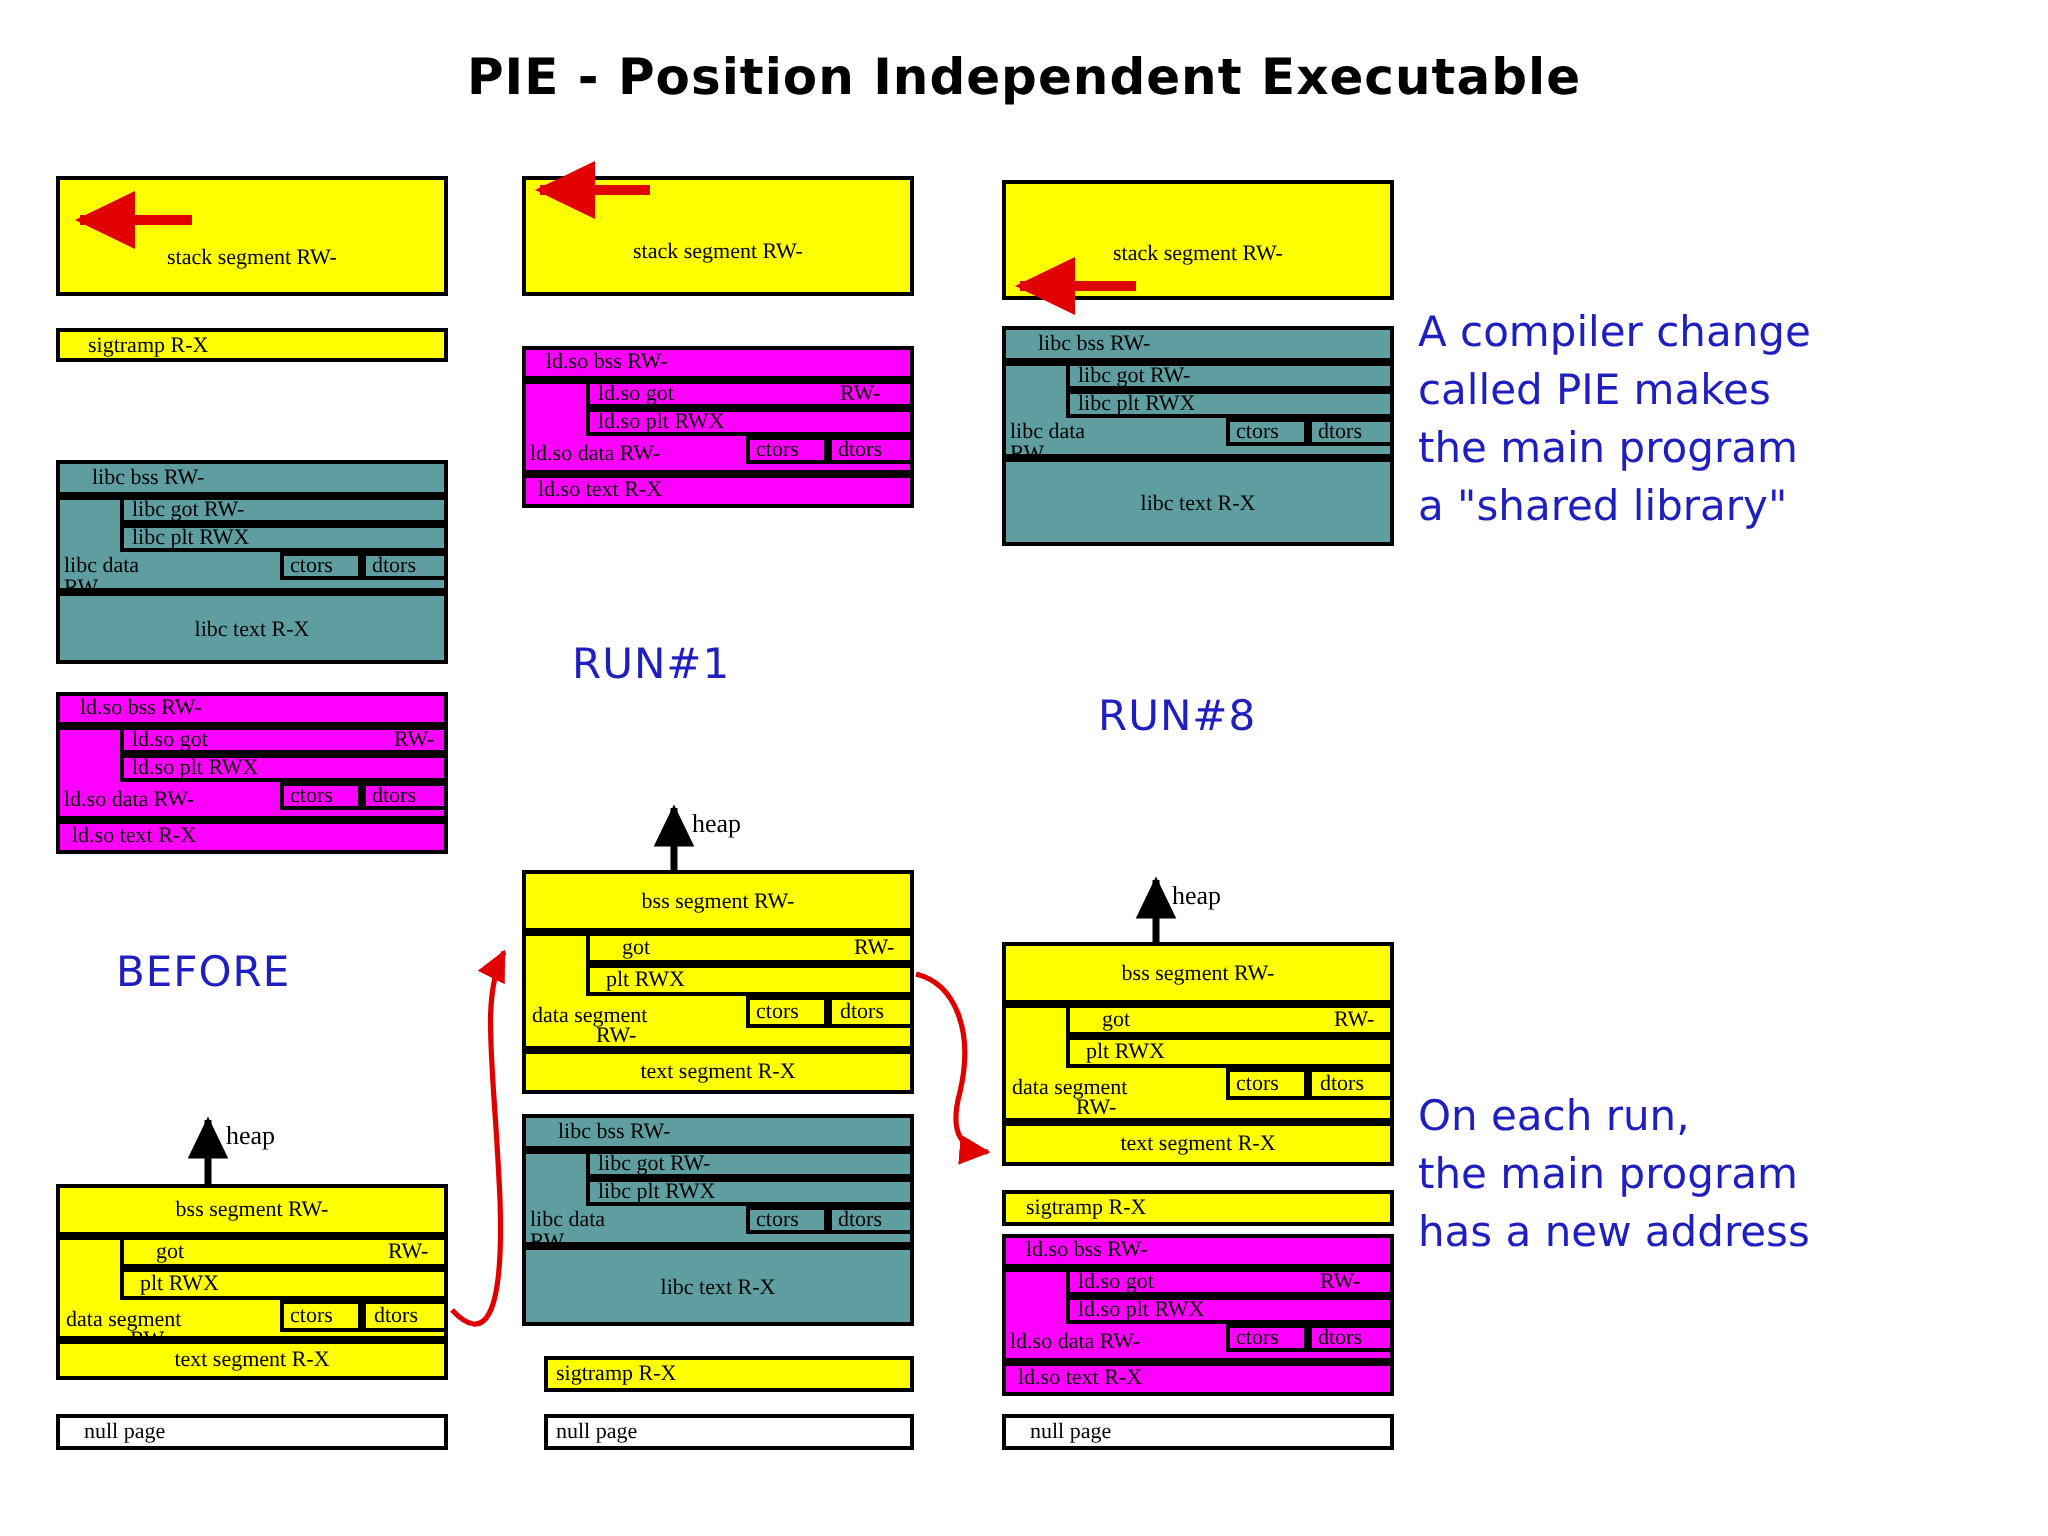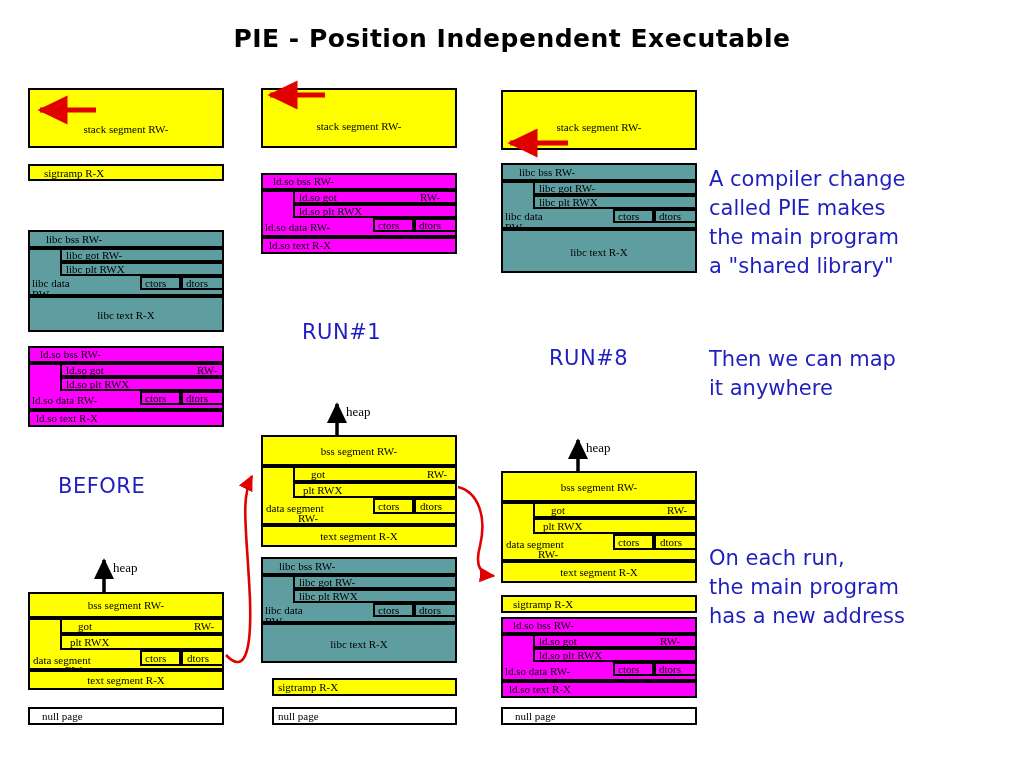--- a/index.html
+++ b/index.html
@@ -130,21 +130,21 @@
   <div class="lbl" style="left:299px;top:206px;">ld.so plt  RWX</div>
   <div class="lbl" style="left:265px;top:222px;">ld.so data RW-</div>
   <div class="sub mag" style="left:373px;top:218px;width:41px;height:14px;"></div>
   <div class="lbl" style="left:378px;top:220px;">ctors</div>
   <div class="sub mag" style="left:414px;top:218px;width:43px;height:14px;"></div>
   <div class="lbl" style="left:419px;top:220px;">dtors</div>
 
   <div class="blk mag" style="left:261px;top:237px;width:196px;height:17px;"></div>
   <div class="lbl" style="left:269px;top:240px;">ld.so text  R-X</div>
 
-  <div class="runlbl" style="left:302px;top:320px;">RUN#1</div>
+  <div class="runlbl" style="left:286px;top:320px;">RUN#1</div>
 
   <div class="lbl" style="left:346px;top:405px;font-size:13px;">heap</div>
 
   <div class="blk yel" style="left:261px;top:435px;width:196px;height:31px;"></div>
   <div class="lbl c" style="left:261px;top:446px;width:196px;">bss segment RW-</div>
 
   <div class="blk yel" style="left:261px;top:466px;width:196px;height:59px;"></div>
   <div class="sub yel" style="left:293px;top:466px;width:164px;height:16px;"></div>
   <div class="lbl" style="left:311px;top:469px;">got</div>
   <div class="lbl" style="left:427px;top:469px;">RW-</div>
@@ -245,26 +245,24 @@
   <div class="lbl" style="left:618px;top:664px;">ctors</div>
   <div class="sub mag" style="left:654px;top:662px;width:43px;height:14px;"></div>
   <div class="lbl" style="left:659px;top:664px;">dtors</div>
 
   <div class="blk mag" style="left:501px;top:681px;width:196px;height:17px;"></div>
   <div class="lbl" style="left:509px;top:684px;">ld.so text  R-X</div>
 
   <div class="blk wht" style="left:501px;top:707px;width:196px;height:18px;"></div>
   <div class="lbl" style="left:515px;top:711px;">null page</div>
 
-  <div class="note" style="left:709px;top:165px;width:300px;">A compiler change
+  <div class="note" style="left:709px;top:152px;width:300px;">A compiler change
 called PIE makes
 the main program
 a "shared library"</div>
-  <div class="note" style="left:709px;top:345px;width:300px;">Then we can map
-it anywhere</div>
   <div class="note" style="left:709px;top:544px;width:310px;">On each run,
 the main program
 has a new address</div>
 
   <svg class="ov" viewBox="0 0 1024 768">
     <defs>
       <marker id="redhead" markerWidth="7" markerHeight="7" refX="5.5" refY="3.2" orient="auto" markerUnits="strokeWidth">
         <path d="M0,0.3 L6,3.2 L0,6.1 z" fill="#e00000"></path>
       </marker>
       <marker id="blkhead" markerWidth="7" markerHeight="7" refX="5.5" refY="3.2" orient="auto" markerUnits="strokeWidth">

